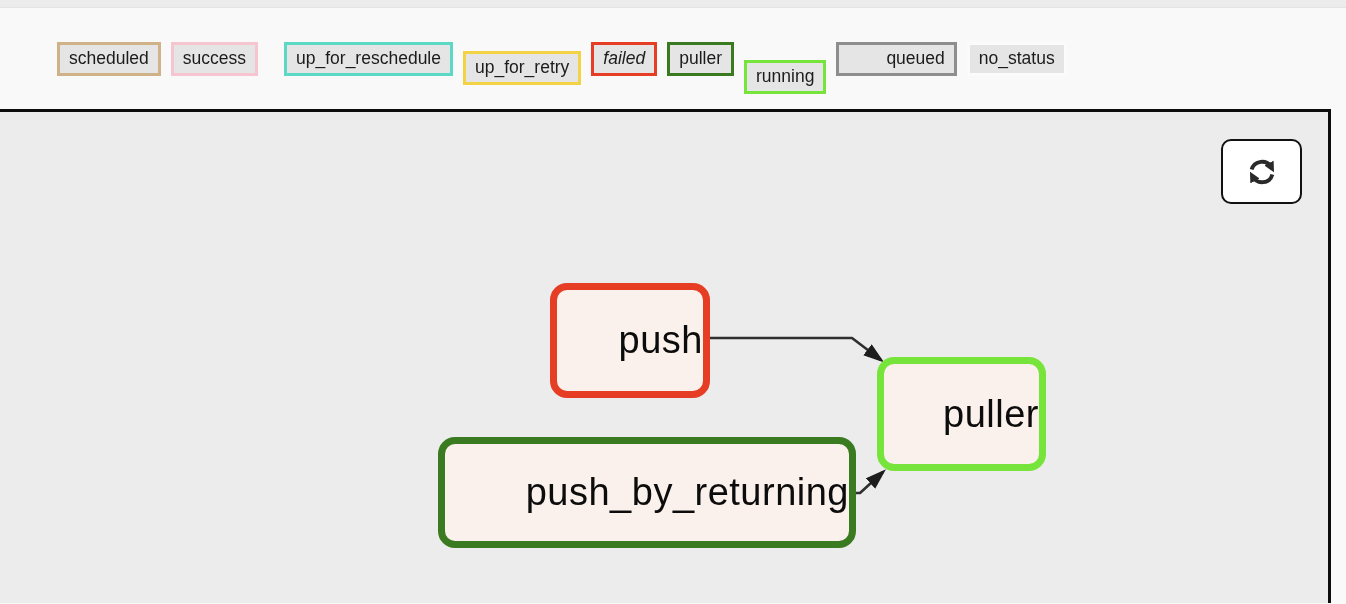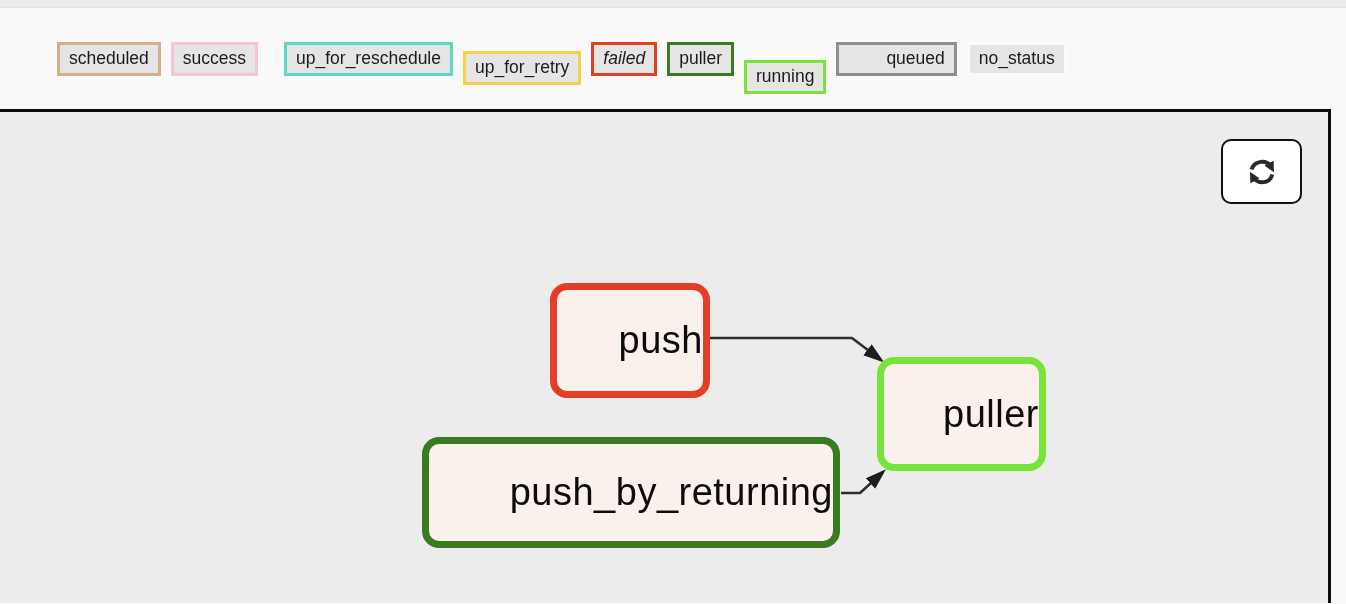--- a/index.html
+++ b/index.html
@@ -71,21 +71,21 @@
     justify-content: flex-end;
     cursor: pointer;
   }
   .node-label {
     font-size: 38px;
     color: #0c0c0c;
     letter-spacing: 0.5px;
   }
   .node-push { left: 550px; top: 171px; width: 160px; height: 115px; }
   .node-puller { left: 877px; top: 245px; width: 169px; height: 114px; }
-  .node-push-by-returning { left: 422px; top: 325px; width: 418px; height: 111px; }
+  .node-push-by-returning { left: 438px; top: 325px; width: 418px; height: 111px; }
 </style>
 </head>
 <body>
 
 <div class="top-strip"></div>
 
 <div class="legend-bar">
   <span class="legend-badge" style="border-color: rgb(207, 178, 135);">scheduled</span>
   <span class="legend-badge" style="border-color: rgb(246, 197, 208);">success</span>
   <span class="legend-badge" style="border-color: rgb(92, 217, 196); margin-left: 16px;">up_for_reschedule</span>

